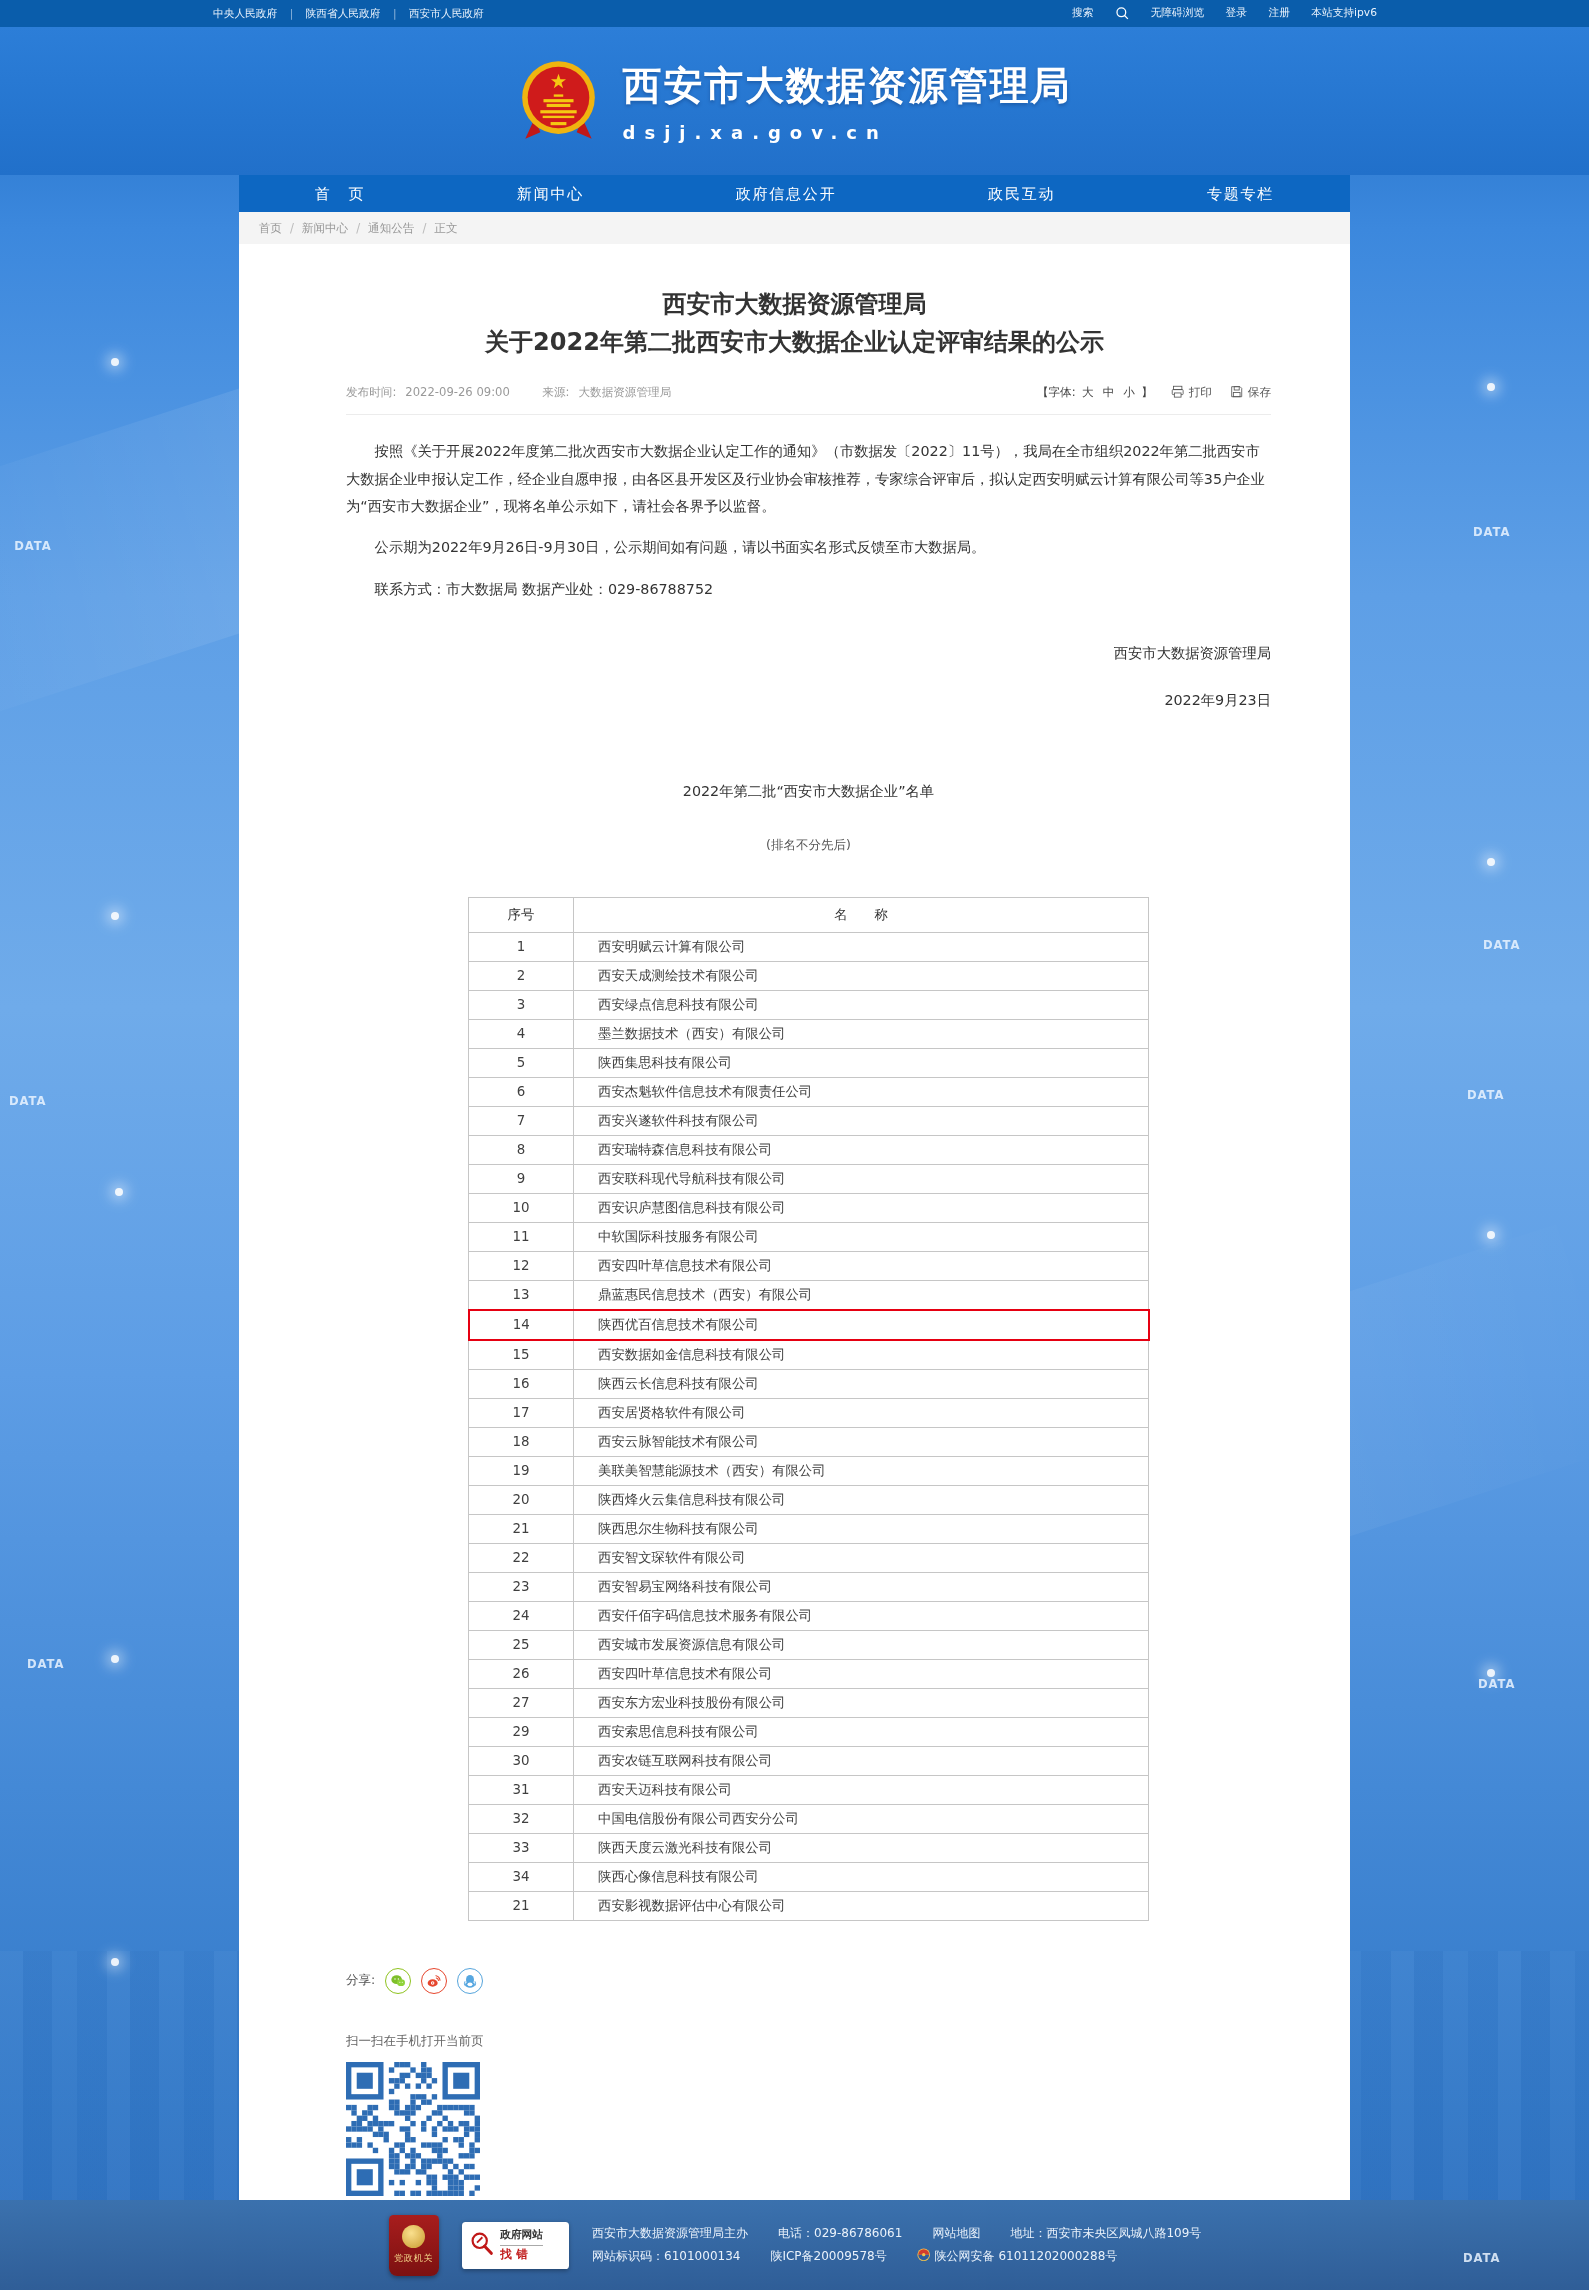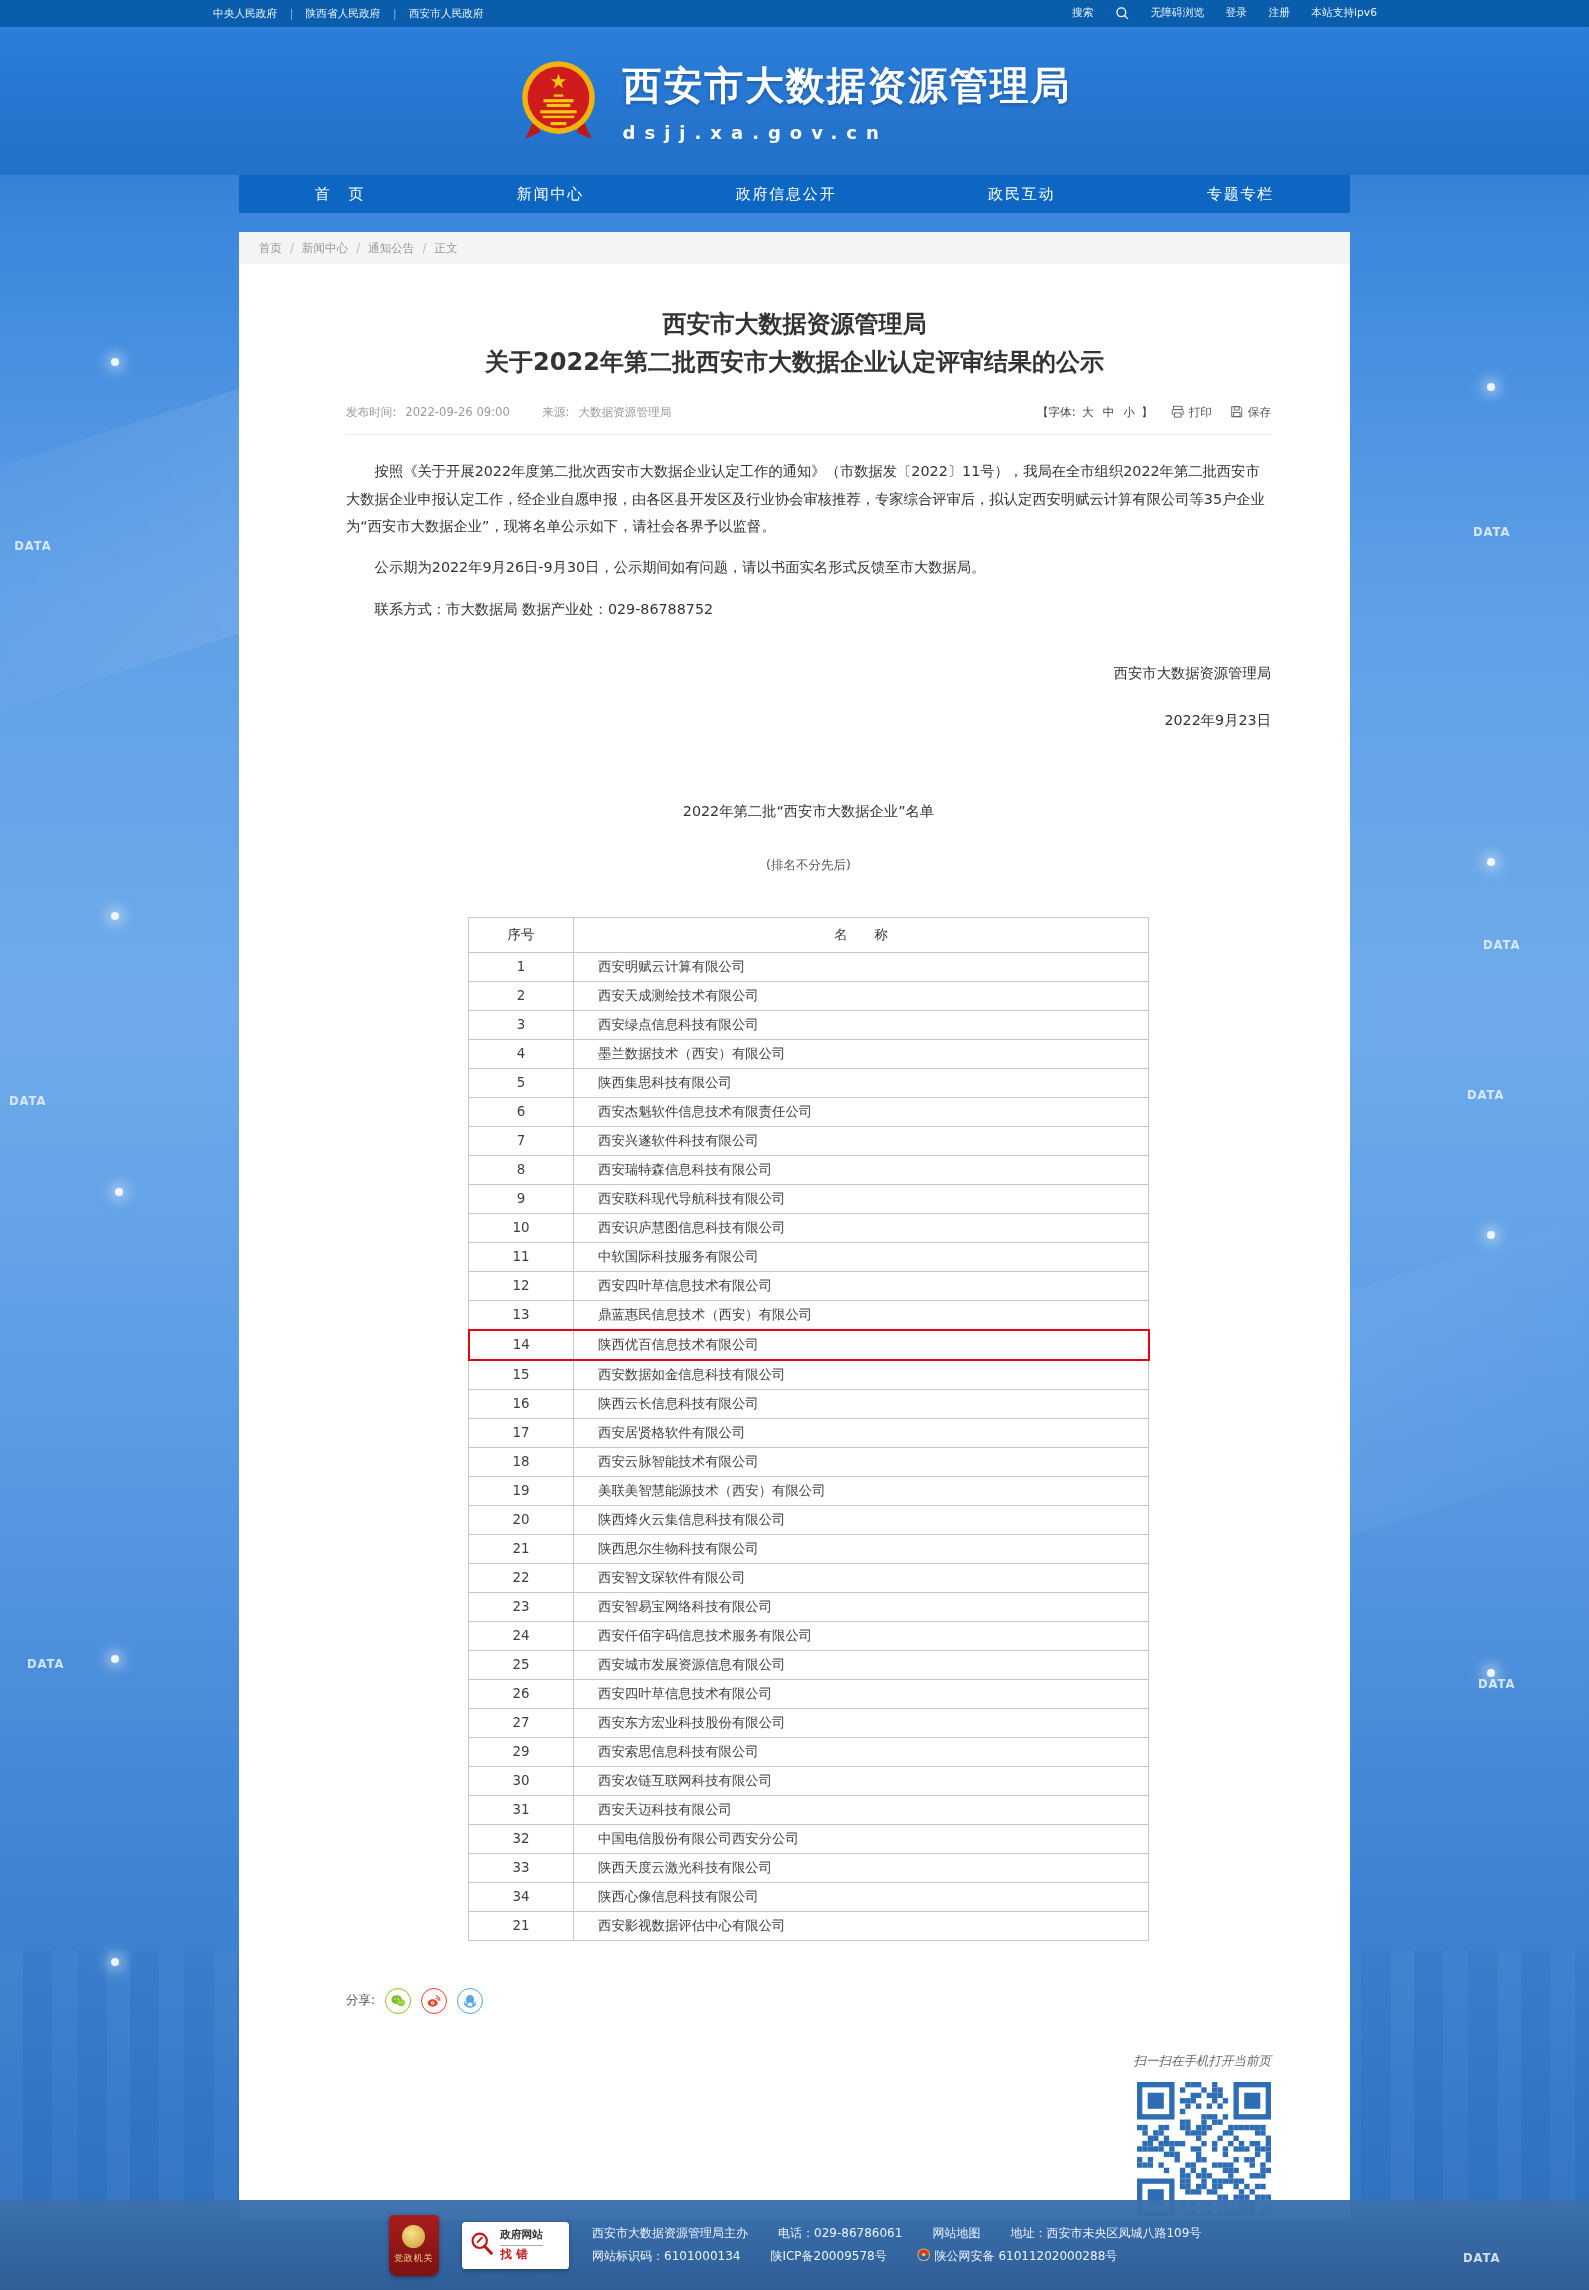--- a/index.html
+++ b/index.html
@@ -31,21 +31,21 @@
   .emblem{display:inline-flex;}
   .site-title{font-size:39px;color:#fff;font-weight:bold;letter-spacing:1.8px;text-shadow:0 1.8px 3.6px rgba(0,30,80,.3);}
   .site-domain{margin-top:9px;font-size:18px;color:#fff;font-weight:bold;letter-spacing:9px;}
 
   
   .mainnav{position:absolute;top:175px;left:239px;width:1111px;height:38px;background:#0d67c2;z-index:3;
     display:flex;align-items:center;justify-content:space-around;}
   .mainnav a{color:#fff;font-size:15px;letter-spacing:1.8px;}
 
   
-  .card{position:absolute;top:212px;left:239px;width:1111px;height:1988px;background:#ffffff;z-index:3;margin-top:20px;}
+  .card{position:absolute;top:212px;left:239px;width:1111px;height:1988px;background:#ffffff;z-index:3;}
   .breadcrumb{height:32px;background:#f4f4f4;display:flex;align-items:center;padding:0 19.7px;font-size:11.6px;color:#999;gap:8px;}
   .bsep{color:#bbb;}
   .art-title{margin:0;text-align:center;font-size:24px;color:#333;font-weight:bold;line-height:1.6;}
   .art-title.first{margin-top:41px;}
   .meta-row{margin:23px 79px 0 107px;padding-bottom:12.5px;border-bottom:0.9px solid #ececec;
     display:flex;justify-content:space-between;align-items:center;font-size:11.6px;color:#999;}
   .meta-left span{margin-right:5.4px;}
   .meta-left .gap{display:inline-block;width:14.3px;}
   .meta-right{display:flex;align-items:center;gap:18px;color:#444;}
   .font-ctl a{margin:0 2.7px;color:#444;}
@@ -68,21 +68,21 @@
   .company-table tr.hl td{border-top:2.7px solid #e60012;border-bottom:2.7px solid #e60012;}
   .company-table tr.hl td:first-child{border-left:2.7px solid #e60012;}
   .company-table tr.hl td:last-child{border-right:2.7px solid #e60012;}
 
   .share-row{display:flex;align-items:center;gap:9.9px;margin-top:47px;font-size:12.5px;color:#555;}
   .share-btn{width:24px;height:24px;border-radius:50%;display:inline-flex;align-items:center;justify-content:center;border:0.9px solid;background:#fff;}
   .share-btn.wechat{border-color:#8fc31f;}
   .share-btn.weibo{border-color:#e6462d;}
   .share-btn.qq{border-color:#56a5dc;}
 
-  .qr-wrap{text-align:right;margin-top:39px;font-style:italic;}
+  .qr-wrap{text-align:left;margin-top:39px;}
   .qr-caption{font-size:12.5px;color:#666;}
   #qr-svg{margin-top:12.5px;}
 
   
   .footer{position:absolute;left:0;right:0;top:2200px;height:90px;z-index:3;
     background:linear-gradient(180deg,rgba(59,113,173,.97),rgba(47,93,150,.97));
     display:flex;align-items:center;justify-content:center;}
   .footer-inner{display:flex;align-items:center;gap:23px;}
   .badge-gov{width:50px;height:61px;background:linear-gradient(180deg,#a81d1d,#7c1111);border-radius:4.5px 4.5px 8px 8px;
     display:flex;flex-direction:column;align-items:center;justify-content:center;gap:4.5px;box-shadow:0 1.8px 4.5px rgba(0,0,0,.35);}

